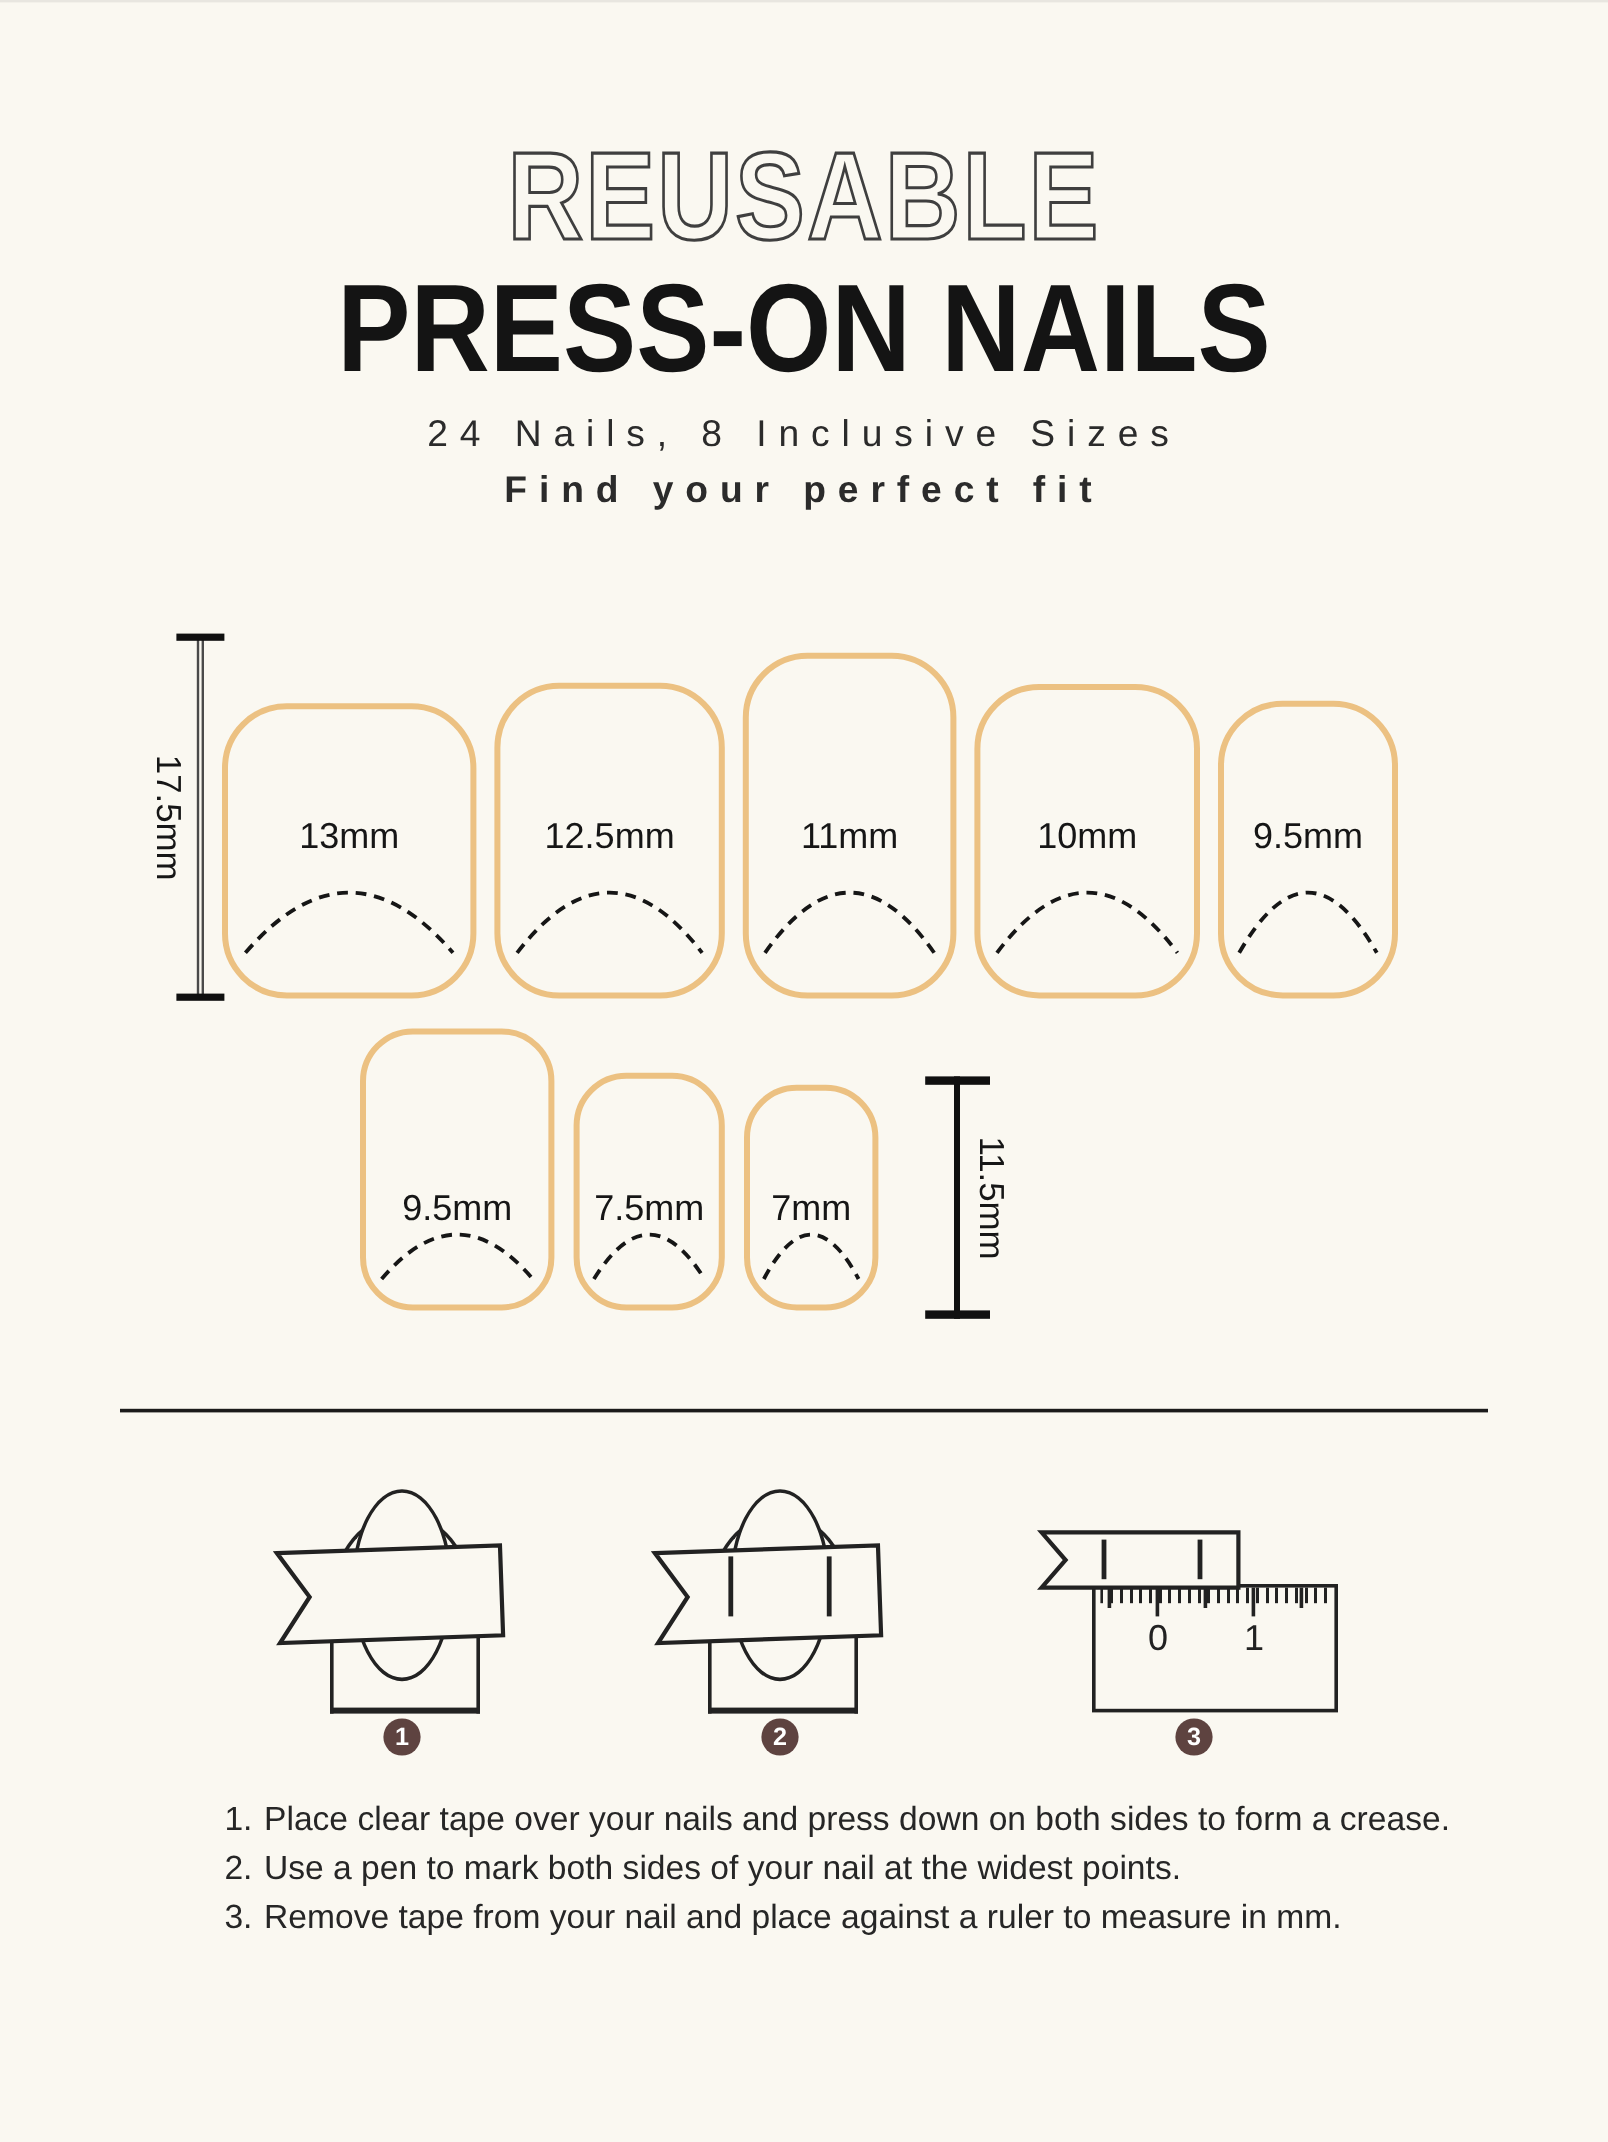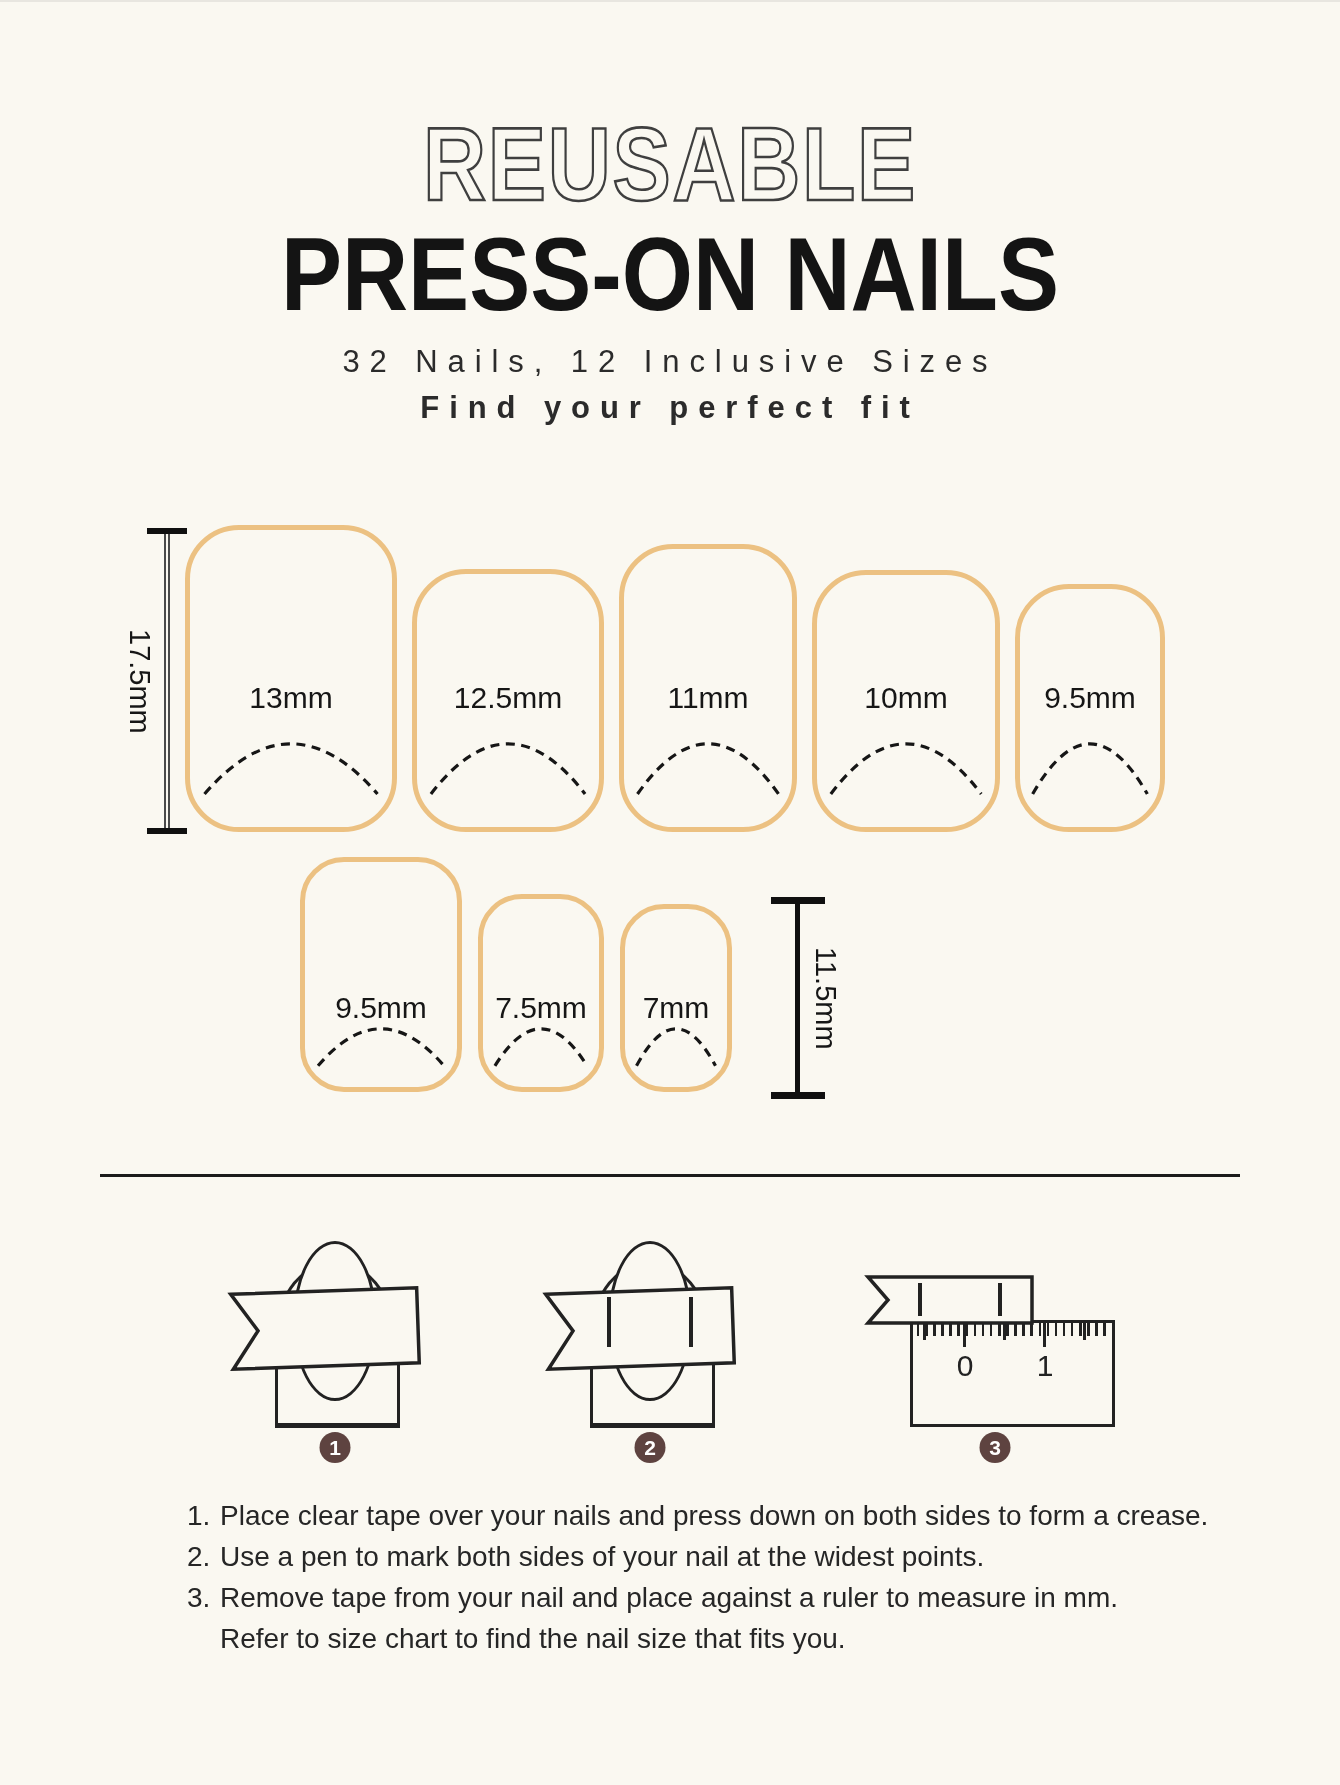--- a/index.html
+++ b/index.html
@@ -23,21 +23,21 @@
   .subtitle { font-size:31px; letter-spacing:.32em; margin-top:18px; color:#2b2b2b; white-space:nowrap; }
   .subtitle.second { margin-top:10px;font-weight:bold; }
 
   
   .nail-row { position:absolute; display:flex; align-items:flex-end; }
   .row1 { top:523px; left:185px; gap:15px; height:307px; }
   .row2 { top:855px; left:300px; gap:16px; height:235px; }
   .nail { position:relative; border:5px solid var(--gold,#ECC182); }
   .row1 .nail { border-radius:54px; }
   .row2 .nail { border-radius:44px; }
-  .n11{width:212px;height:307px} .n12{width:192px;height:263px} .n13{width:178px;height:288px}
+  .n11{width:212px;height:246px} .n12{width:192px;height:263px} .n13{width:178px;height:288px}
   .n14{width:188px;height:262px} .n15{width:150px;height:248px}
   .n21{width:162px;height:235px} .n22{width:150px;height:225px} .n23{width:140px;height:212px}
   .n24{width:126px;height:198px} .n25{width:112px;height:188px}
   .nail-label { position:absolute; left:0; width:100%; text-align:center; font-size:30px; color:#161616; white-space:nowrap; }
   .row1 .nail-label { bottom:112px; }
   .row2 .nail-label { bottom:62px; }
   .arc { position:absolute; left:4px; bottom:26px; width:calc(100% - 18px); height:84px; margin:0 5px; overflow:visible; }
   .row2 .arc { bottom:16px; height:62px; }
   .arc path { fill:none; stroke:#161616; stroke-width:3.2px; vector-effect:non-scaling-stroke; }
 
@@ -95,21 +95,21 @@
   .instr-num { width:33px; flex:none; }
 </style>
 </head>
 <body>
 
 <div class="page">
 
   <div class="header">
     <div class="title-outline">REUSABLE</div>
     <div class="title-main">PRESS-ON NAILS</div>
-    <div class="subtitle">32 Nails, 12 Inclusive Sizes</div>
+    <div class="subtitle">24 Nails, 8 Inclusive Sizes</div>
     <div class="subtitle second">Find your perfect fit</div>
   </div>
 
   <div class="nail-row row1">
     <div class="bracket bracket-left">
       <span class="vlabel">17.5mm</span>
       <span class="dline"></span>
     </div>
     <div class="nail n11">
       <div class="nail-label">13mm</div>
@@ -225,17 +225,16 @@
     <div class="instr-line">
       <span class="instr-num">2.</span>
       <span>Use a pen to mark both sides of your nail at the widest points.</span>
     </div>
     <div class="instr-line">
       <span class="instr-num">3.</span>
       <span>Remove tape from your nail and place against a ruler to measure in mm.</span>
     </div>
     <div class="instr-line">
       <span class="instr-num"></span>
-      <span>Refer to size chart to find the nail size that fits you.</span>
     </div>
   </div>
 
 </div>
 
 </body></html>

